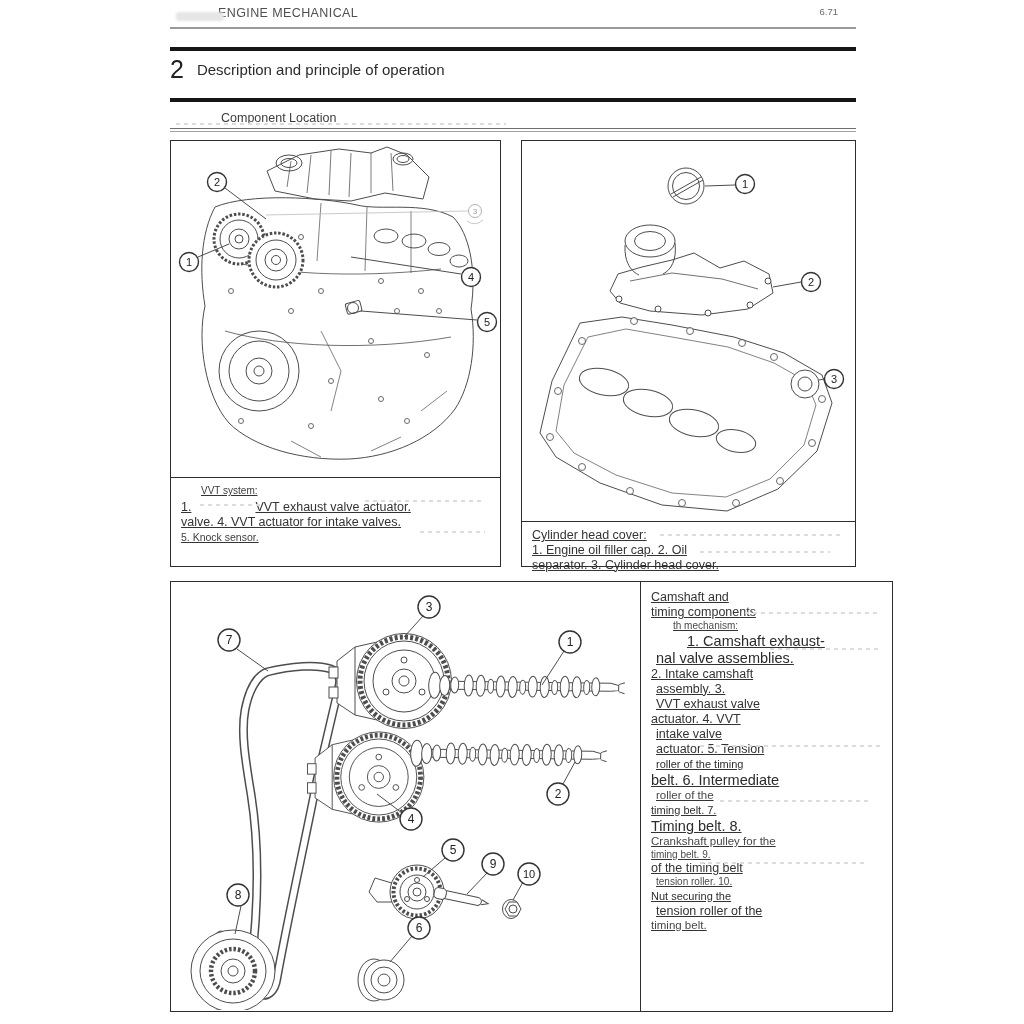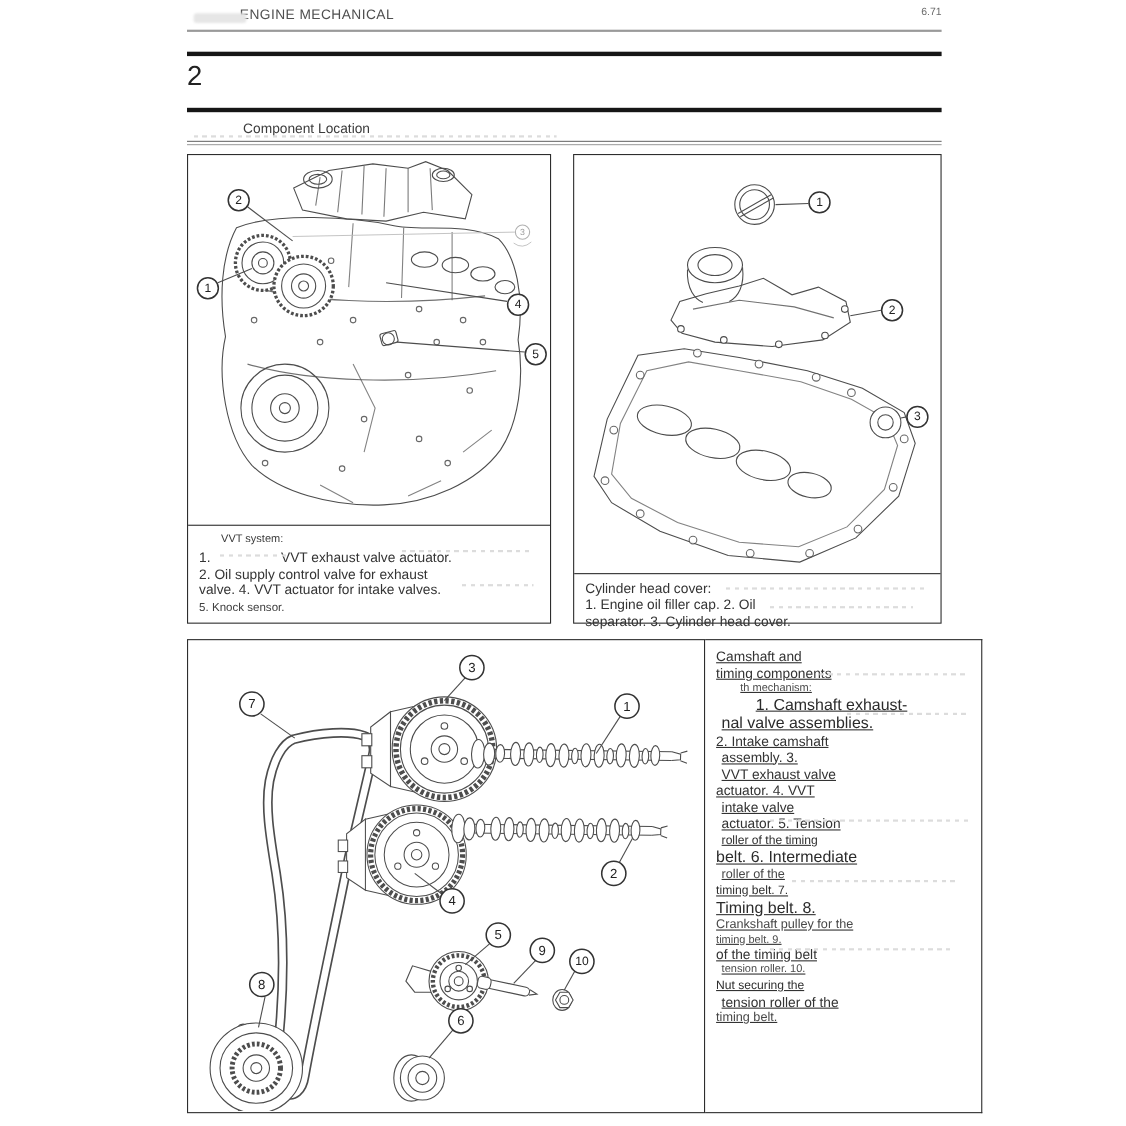--- a/index.html
+++ b/index.html
@@ -4,41 +4,41 @@
 <style>
   html,body{margin:0;padding:0;background:#ffffff;}
   #page{
     position:relative;width:1024px;height:1024px;background:#ffffff;overflow:hidden;
     font-family:"Liberation Sans","DejaVu Sans",sans-serif;color:#333;
   }
   .abs{position:absolute;}
   
   #header-row{left:170px;top:6px;width:686px;display:flex;align-items:flex-start;}
   #doc-title{margin-left:48px;font-size:12.5px;letter-spacing:.4px;color:#4f4f4f;}
-  #page-number{margin-left:auto;font-size:9.5px;color:#6b6b6b;}
+  #page-number{margin-left:auto;margin-right:18px;font-size:9.5px;color:#6b6b6b;}
   .rule-thin{left:170px;width:686px;height:2px;background:#9a9a9a;}
   .rule-thick{left:170px;width:686px;height:3.5px;background:#161616;}
   .rule-double{left:170px;width:686px;height:3.5px;border-top:1.5px solid #6f6f6f;border-bottom:1px solid #a2a2a2;box-sizing:border-box;}
   #section-row{left:170px;top:55px;width:686px;display:flex;}
   #section-number{font-size:25px;color:#222;}
   #section-title{margin-left:13px;margin-top:6px;font-size:15px;color:#2b2b2b;}
   #subsection-row{left:170px;top:108px;width:686px;}
   #subsection-title{margin-left:51px;font-size:12.5px;color:#3c3c3c;text-align:center;}
   
   .fig-box{border:1.5px solid #2d2d2d;background:#fff;box-sizing:border-box;}
   #fig-vvt-box{left:170px;top:140px;width:331px;height:427px;}
   #fig-cover-box{left:521px;top:140px;width:335px;height:427px;}
   #fig-timing-box{left:170px;top:581px;width:471px;height:431px;}
   #text-col-box{left:641px;top:581px;width:252px;height:431px;border-left:none;padding:8px 10px;box-sizing:border-box;border:1.5px solid #2d2d2d;border-left:none;text-decoration:underline;}
   .fig-area{border-bottom:1.5px solid #2d2d2d;}
   #fig-vvt-area{height:336px;}
   #fig-cover-area{height:380px;}
   svg{display:block;}
   
-  .caption{padding:4px 10px 0 10px;font-size:12.5px;line-height:14.8px;color:#343434;}
+  .caption{padding:4px 10px 0 10px;font-size:12.5px;line-height:14.8px;color:#343434;text-decoration:underline;}
   .cap-small-label{font-size:10px;color:#3a3a3a;margin:2px 0 1px 20px;}
   .cap-row-split{display:flex;}
   .cap-gap{width:64px;}
   .cap-footnote{font-size:10.5px;color:#404040;margin-top:1px;}
   #cover-caption{padding-top:6px;}
   
   .tc-line{white-space:nowrap;}
   .xs{font-size:10px;line-height:12.5px;color:#4b4b4b;}
   .sm{font-size:11.5px;line-height:13.5px;color:#474747;}
   .md{font-size:12.5px;line-height:15px;color:#333;}
@@ -68,20 +68,21 @@
 
   <div class="abs" id="header-row">
     <span id="doc-title">ENGINE MECHANICAL</span>
     <span id="page-number">6.71</span>
   </div>
   <div class="abs rule-thin" style="top:27px;"></div>
   <div class="abs rule-thick" style="top:47px;"></div>
 
   <div class="abs" id="section-row">
     <span id="section-number">2</span>
+    <span id="section-title">Description and principle of operation</span>
   </div>
   <div class="abs rule-thick" style="top:98px;"></div>
 
   <div class="abs" id="subsection-row">
     <span id="subsection-title">Component Location</span>
   </div>
   <div class="abs rule-double" style="top:128px;"></div>
 
   <div class="abs fig-box" id="fig-vvt-box">
     <div class="fig-area" id="fig-vvt-area">
@@ -180,21 +181,20 @@
     </div>
     <div class="caption">
       <div class="cap-small-label">VVT system:</div>
       <div class="cap-row-split">
         <span>1.</span>
         <span class="cap-gap"></span>
         <span>VVT exhaust valve actuator.</span>
       </div>
       <div>
 
-      <div class="cap-line">2. Oil supply control valve for exhaust</div>
           <div class="cap-line">valve. 4. VVT actuator for intake valves.</div>
         </div>
       <div class="cap-footnote">5. Knock sensor.</div>
     </div>
   </div>
 
   <div class="abs fig-box" id="fig-cover-box">
     <div class="fig-area" id="fig-cover-area">
       <svg width="332" height="378" viewBox="0 0 332 378">
 

